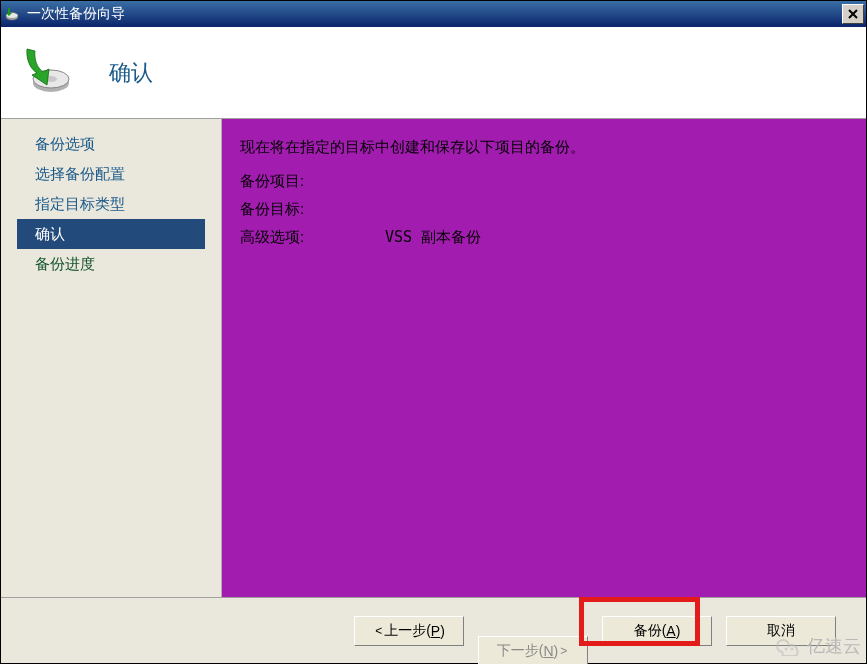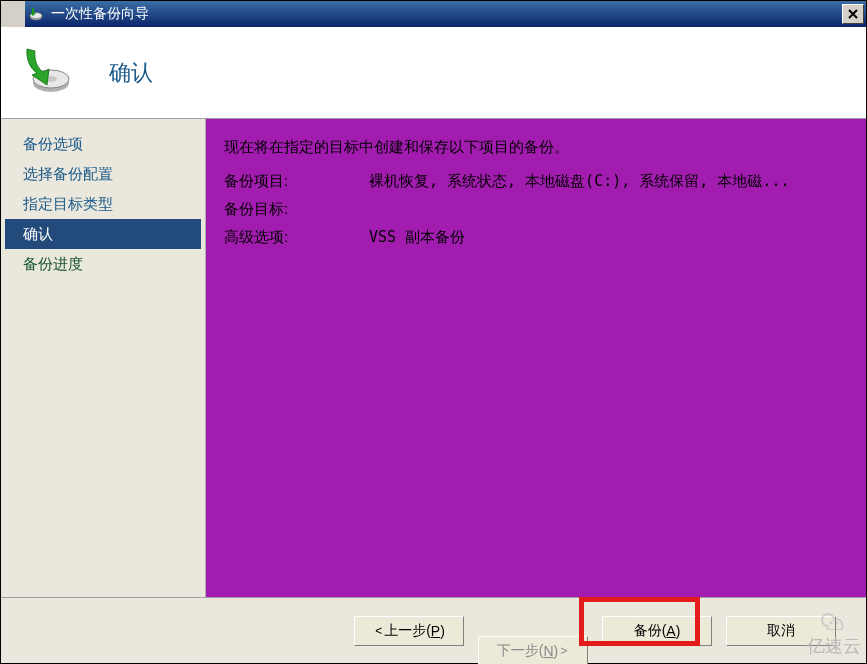--- a/index.html
+++ b/index.html
@@ -20,21 +20,20 @@
   background: #d4d0c8;
 }
 .titlebar {
   height: 26px;
   background: linear-gradient(to bottom, #3a6ea5 0%, #0a246a 100%);
   display: flex;
   align-items: center;
   padding: 12px 2px;
   color: #fff;
   font-size: 14px;
-  margin-left: 24px;
 }
 .titlebar-icon {
   width: 18px; height: 18px;
   margin-right: 6px;
   display: inline-flex;
   align-items: center;
   justify-content: center;
 }
 .titlebar-text { flex: 1; }
 .close-btn {
@@ -69,22 +68,22 @@
   font-size: 22px;
   color: #1a5a8a;
   font-weight: normal;
 }
 .body-area {
   flex: 1;
   display: flex;
   background: #eae7dc;
 }
 .sidebar {
-  width: 204px;
-  padding: 10px 4px;
+  width: 220px;
+  padding: 10px 16px;
 }
 .sidebar-item {
   padding: 4px 18px;
   font-size: 15px;
   color: #1a5a8a;
   line-height: 22px;
 }
 .sidebar-item.active {
   background: #224a7a;
   color: #fff;
@@ -146,21 +145,20 @@
   position: absolute;
   right: 6px;
   bottom: 6px;
   display: flex;
   align-items: center;
   gap: 4px;
   color: #b8b8b8;
   font-size: 18px;
   font-weight: 500;
   pointer-events: none;
-  flex-direction: column;
 }
 .watermark svg { opacity: 0.55; }
 </style>
 </head>
 <body>
 
 <div class="window">
 
   <div class="titlebar">
     <span class="titlebar-icon">
@@ -196,21 +194,20 @@
       <div class="sidebar-item">选择备份配置</div>
       <div class="sidebar-item">指定目标类型</div>
       <div class="sidebar-item active">确认</div>
       <div class="sidebar-item muted">备份进度</div>
     </div>
 
     <div class="content">
       <div class="intro">现在将在指定的目标中创建和保存以下项目的备份。</div>
       <div class="kv-row">
         <div class="kv-label">备份项目:</div>
-        <div class="kv-value">裸机恢复, 系统状态, 本地磁盘(C:), 系统保留, 本地磁...</div>
       </div>
       <div class="kv-row">
         <div class="kv-label">备份目标:</div>
       </div>
       <div class="kv-row">
         <div class="kv-label">高级选项:</div>
         <div class="kv-value">VSS 副本备份</div>
       </div>
     </div>
   </div>

